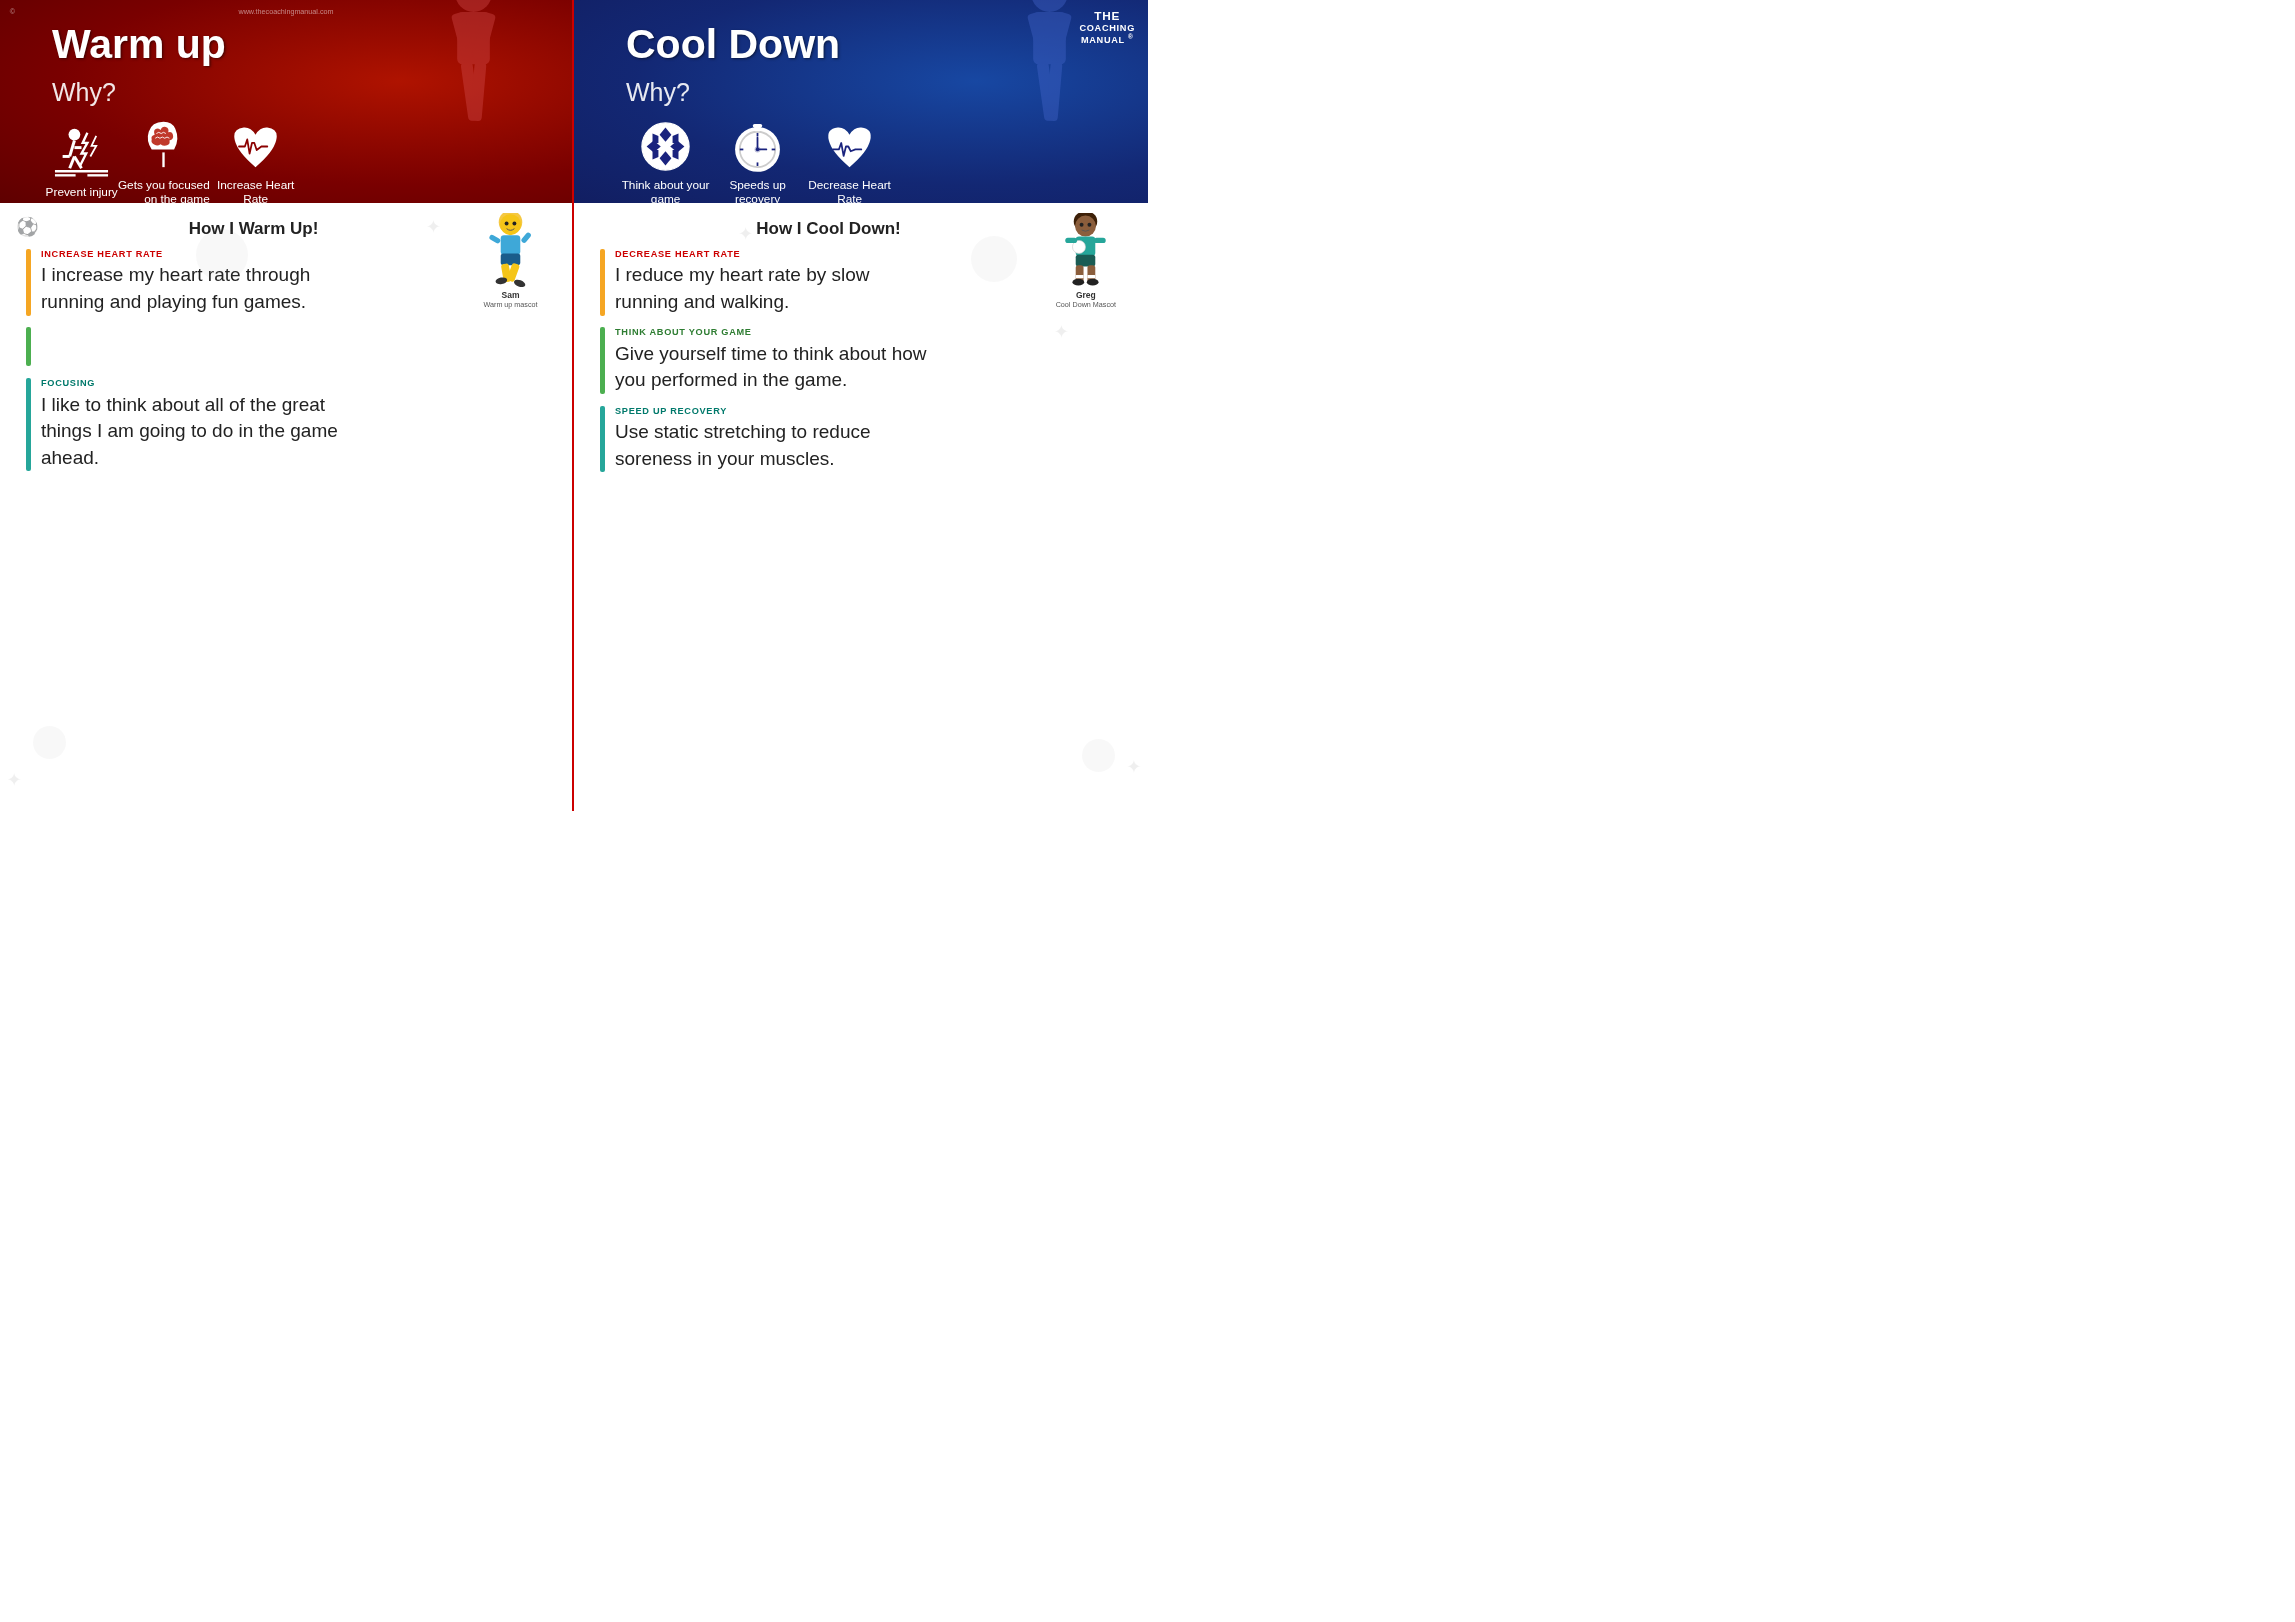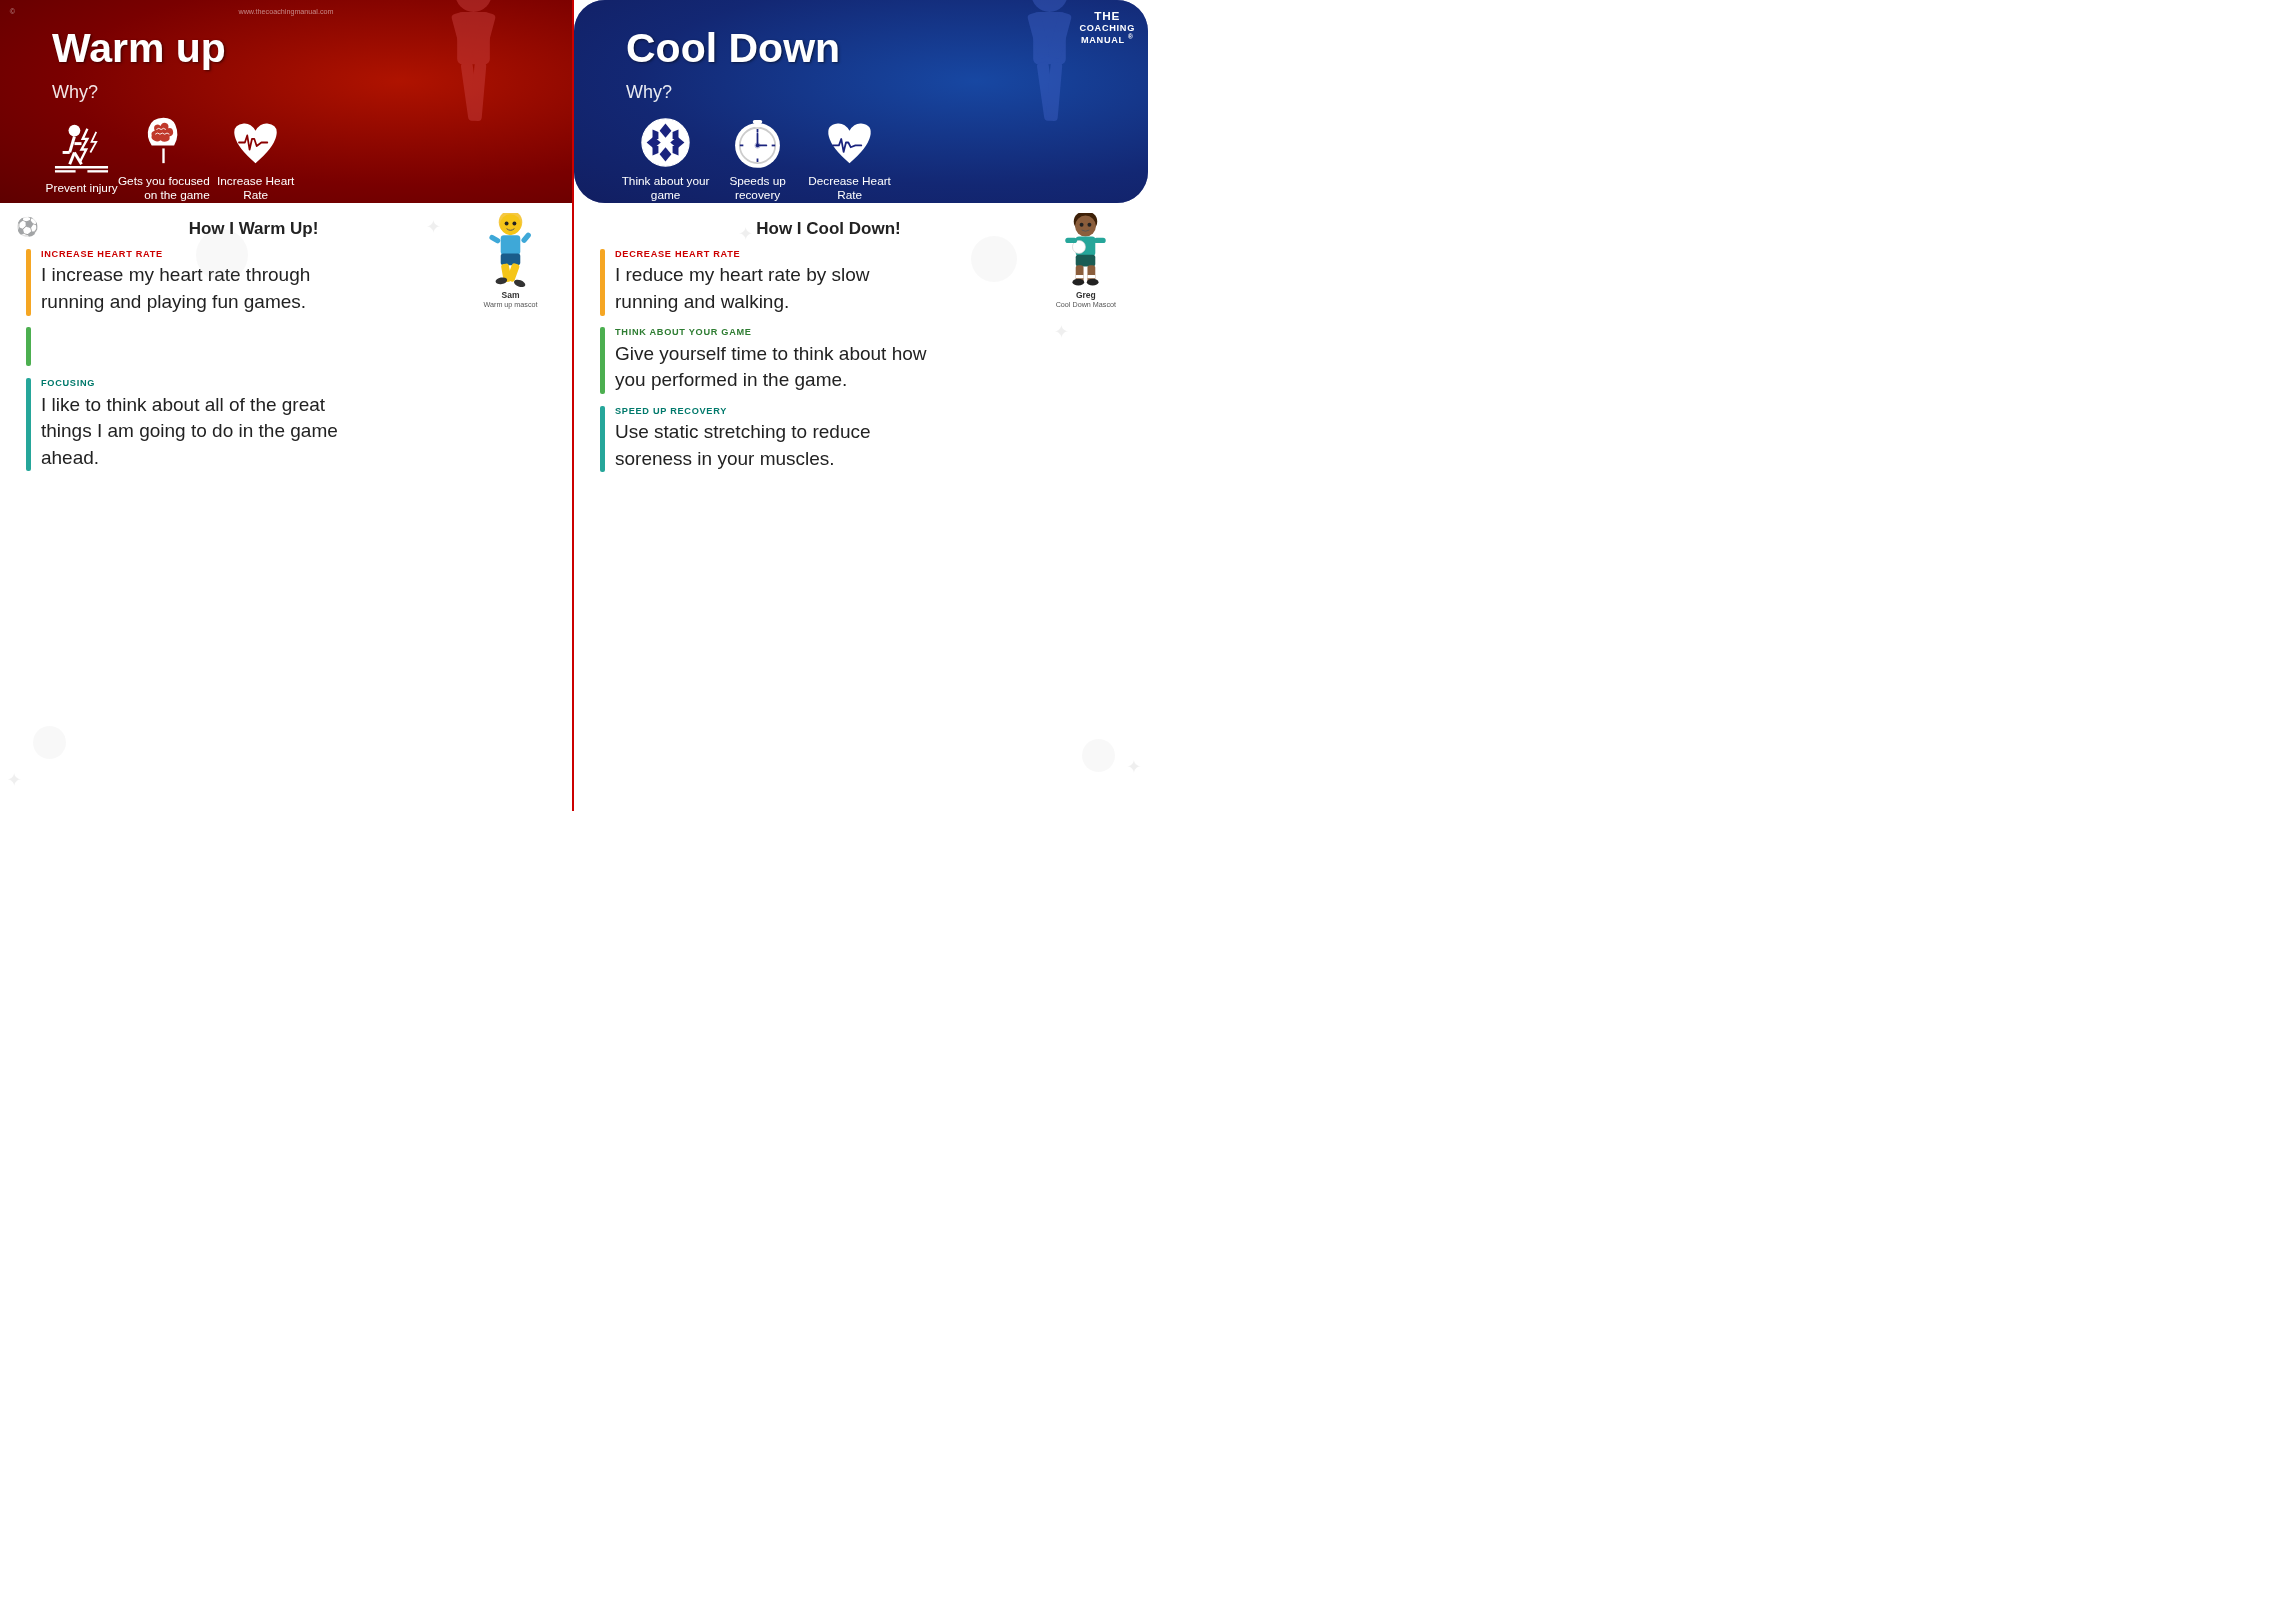--- a/index.html
+++ b/index.html
@@ -75,21 +75,21 @@
       font-size: 41px;
       font-weight: 900;
       line-height: 1;
       text-shadow: 1.3px 1.3px 2.6px rgba(0,0,0,0.5);
     }
 
     .hero-subtitle {
       position: relative;
       z-index: 2;
       color: white;
-      font-size: 18px;
+      font-size: 25px;
       font-weight: 400;
       margin-top: 13px;
       opacity: 0.9;
     }
 
     .watermark {
       position: absolute;
       top: 6.5px;
       left: 50%;
       transform: translateX(-50%);
@@ -389,21 +389,21 @@
           <div class="item-label label-teal">FOCUSING</div>
           <div class="item-text">I like to think about all of the great things I am going to do in the game ahead.</div>
         </div>
       </div>
 
     </div>
   </div>
 
   <div class="right-panel">
 
-    <div class="hero hero-right" style="height:203px; padding-bottom:0;border-radius:31px;">
+    <div class="hero hero-right" style="height:203px; padding-bottom:0;">
       <div class="hero-bg-overlay"></div>
 
       <div class="logo-area">
         <div class="tcm-logo">
           <div style="font-size:9.2px; font-weight:900; letter-spacing:0.7px; line-height:1.1; text-align:center;">
             <span style="font-size:11.8px;">THE</span><br>
             COACHING<br>
             MANUAL
             <span style="font-size:6.5px; vertical-align:super;">®</span>
           </div>

